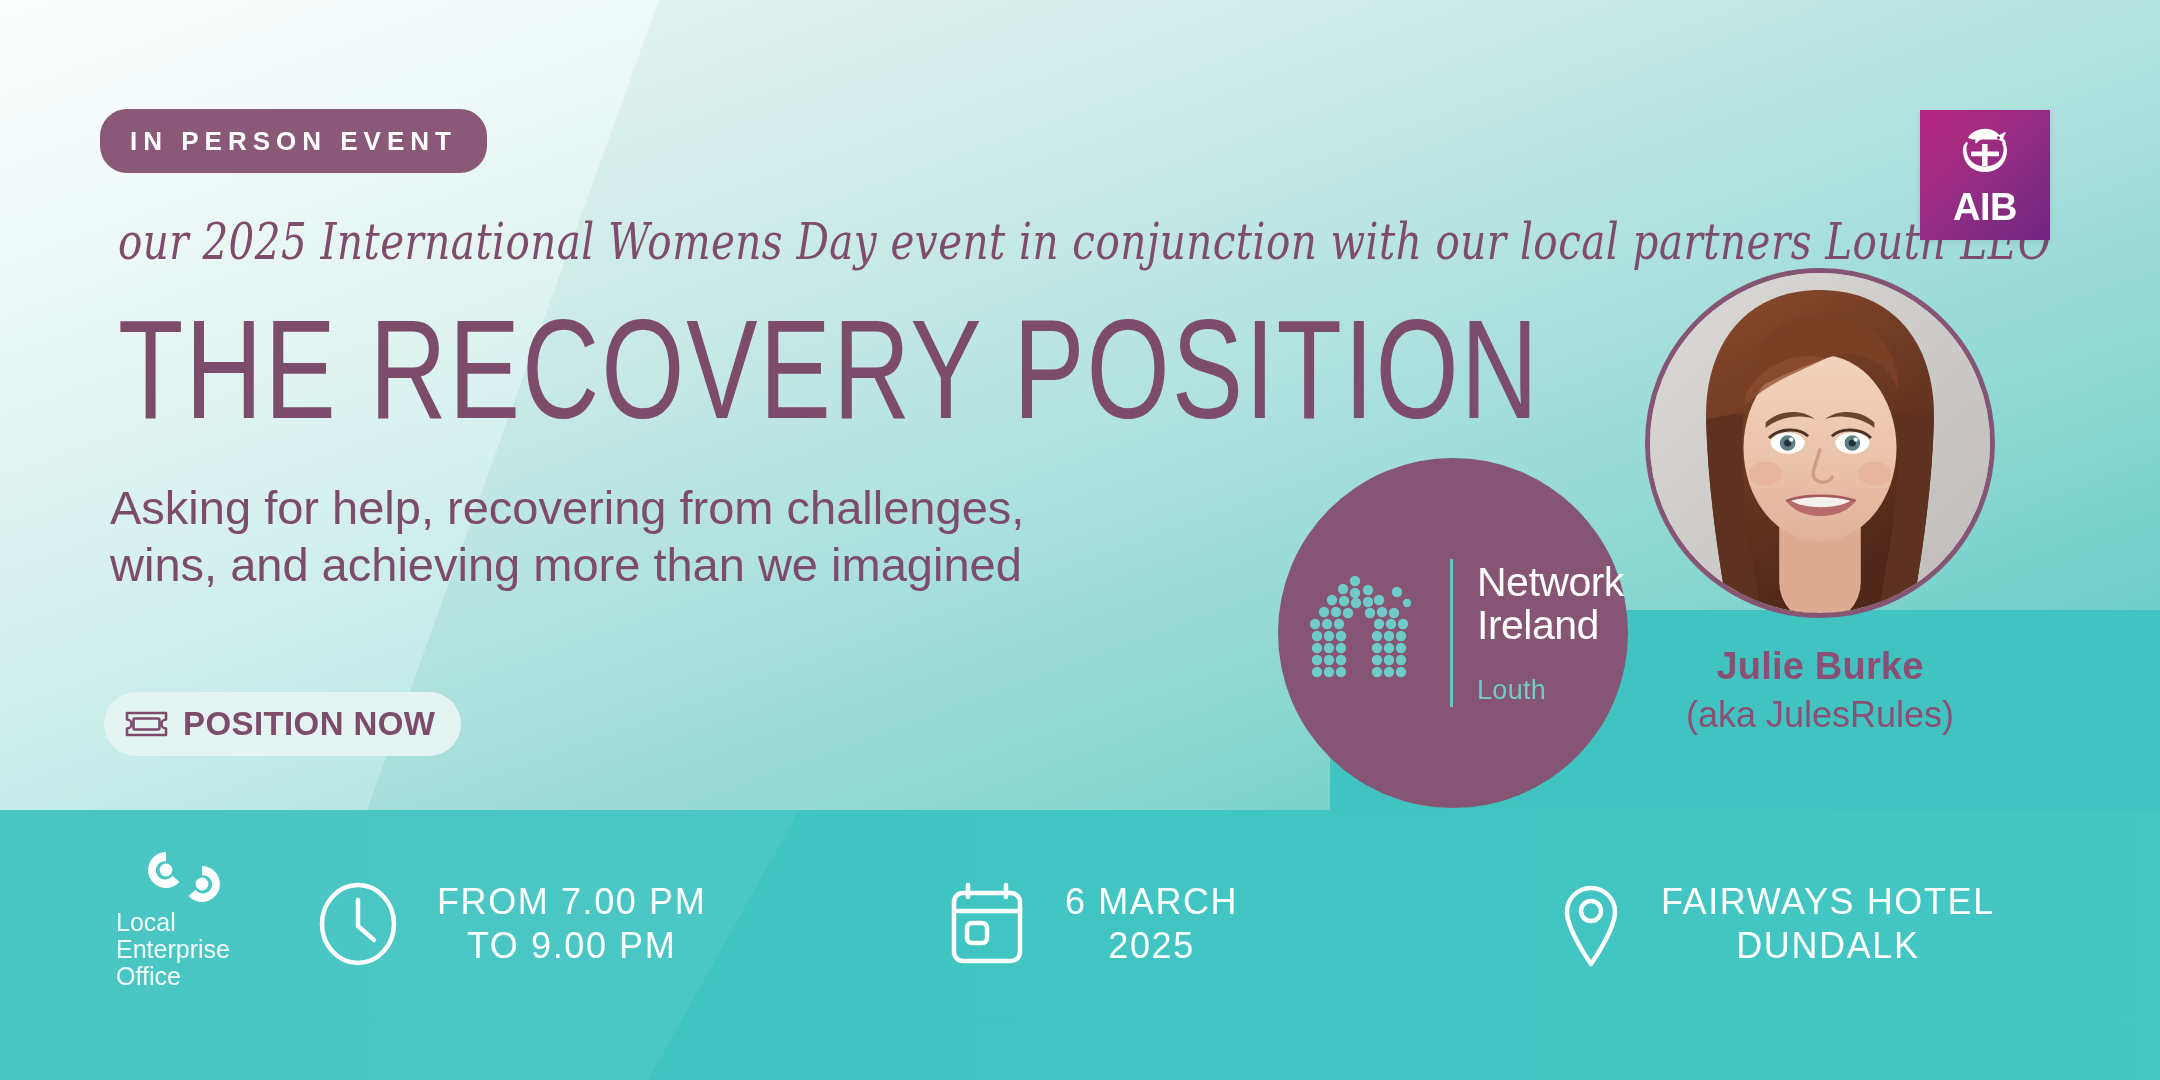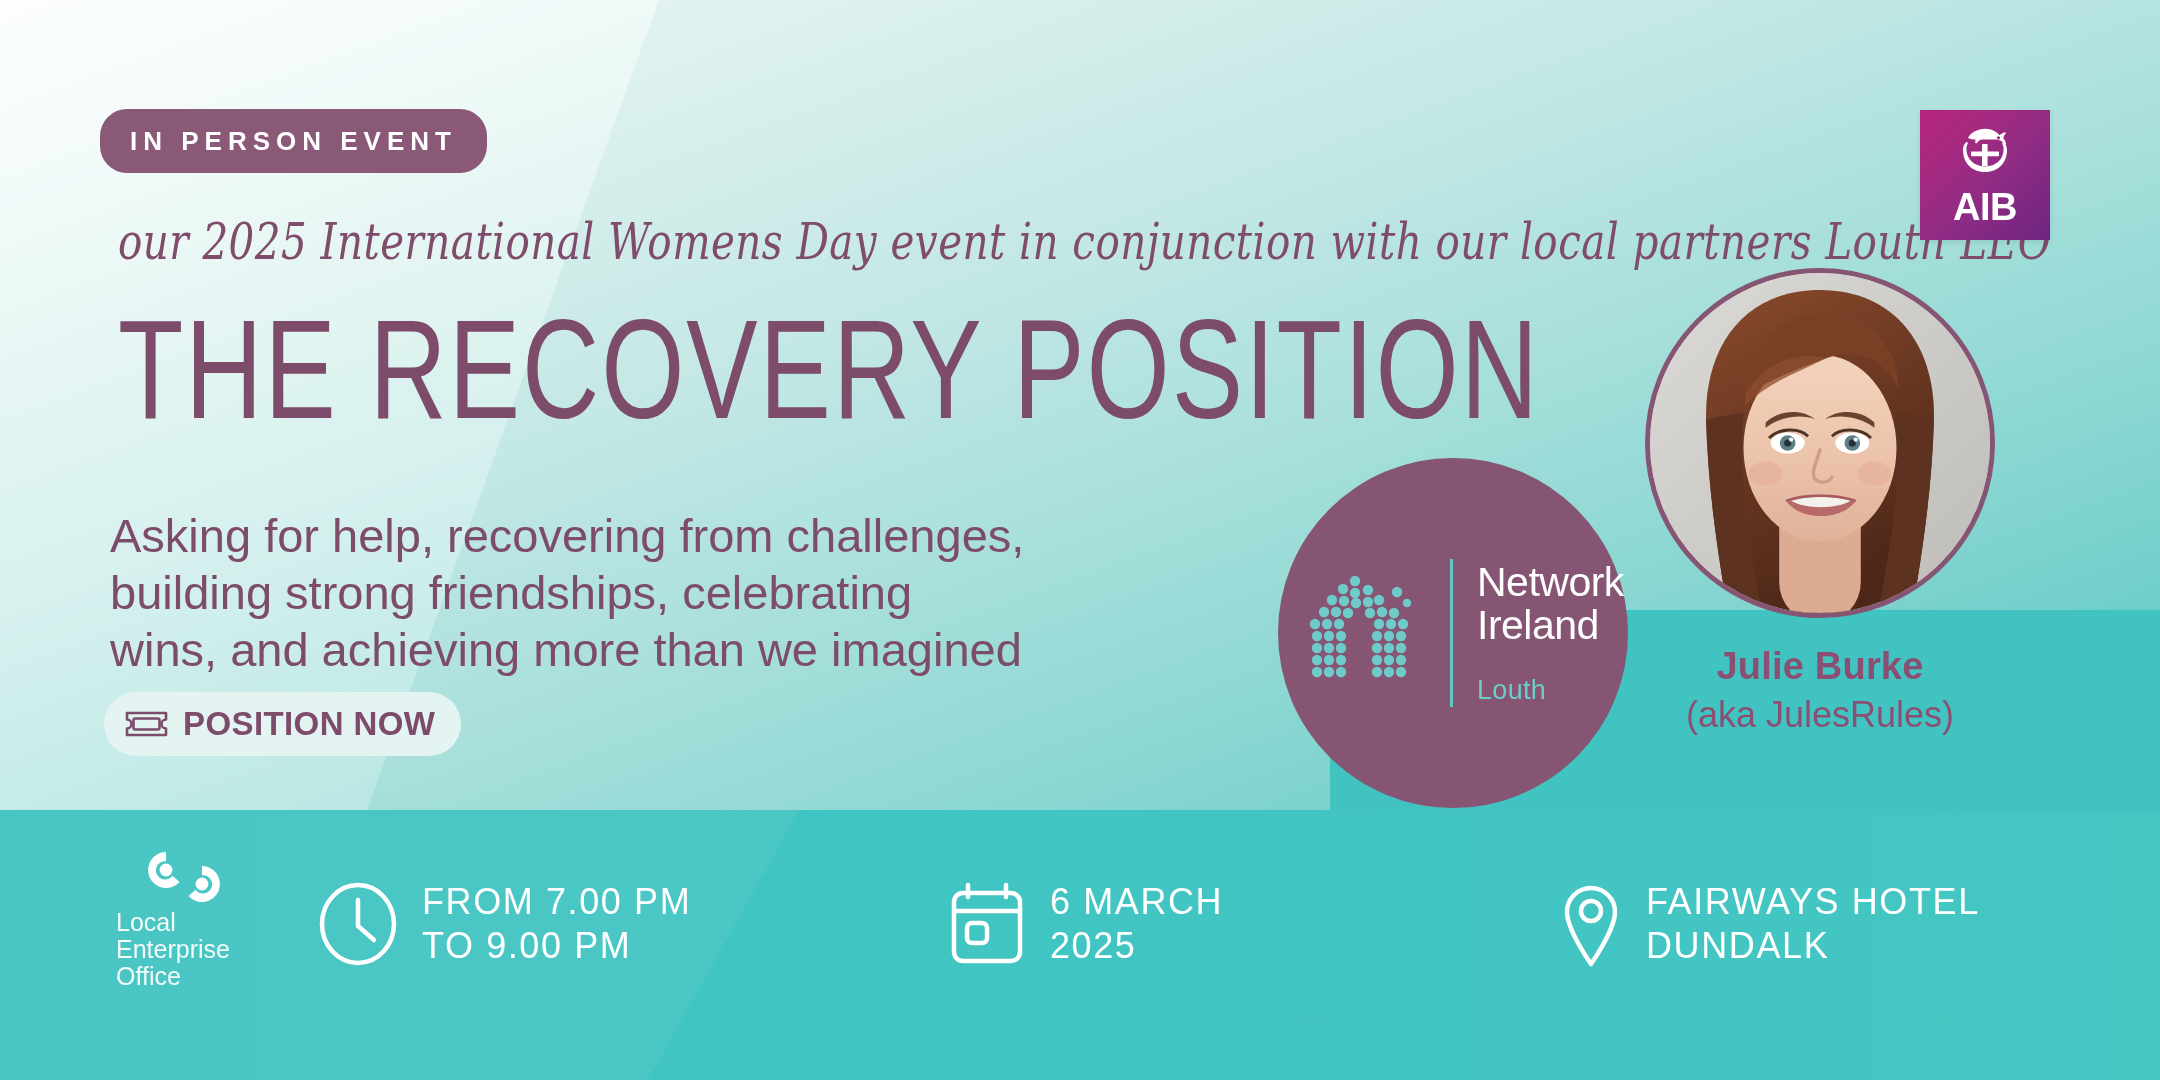--- a/index.html
+++ b/index.html
@@ -93,21 +93,21 @@
     font-weight:400;
     color:#7d4c6b;
     letter-spacing:2px;
     white-space:nowrap;
     transform:scaleY(1.30) scaleX(0.99);
     transform-origin:left top;
   }
 
   
   .subtitle {
-    position:absolute; left:110px; top:507px;
+    position:absolute; left:110px; top:479px;
     width:1120px;
     font-size:47px;
     line-height:57px;
     color:#7d4c6b;
     font-weight:400;
   }
 
   
   .register-btn {
     position:absolute; left:104px; top:692px;
@@ -190,21 +190,21 @@
     width:122px;
   }
   .leo-mark { width:92px; height:56px; display:block; margin-left:24px; }
   .leo-text {
     color:#f2fbfa; font-size:25px; line-height:27px;
     font-weight:400; margin-top:5px;
   }
 
   .info-item {
     position:absolute;
-    display:flex; align-items:center; gap:24px;
+    display:flex; align-items:center; gap:39px;text-align:center;
   }
   .info-item .ico { flex:none; display:block; }
   .info-item .txt {
     color:#ffffff; font-size:36px; line-height:44px;
     letter-spacing:1.6px; font-weight:400; white-space:nowrap;
   }
   #info-time  { left:318px; top:880px; }
   #info-date  { left:948px; top:880px; }
   #info-venue { left:1560px; top:880px; }
 </style>
@@ -222,21 +222,20 @@
   <div class="badge">
     <span>IN PERSON EVENT</span>
   </div>
 
   <div class="script-line">our 2025 International Womens Day event in conjunction with our local partners Louth LEO</div>
 
   <div class="title">THE RECOVERY POSITION</div>
 
   <div class="subtitle">
     <div>Asking for help, recovering from challenges,</div>
-    <div>building strong friendships, celebrating</div>
     <div>wins, and achieving more than we imagined</div>
   </div>
 
   <div class="register-btn">
     <span>
       <svg class="ticket-icon" viewBox="0 0 45 30" fill="none" stroke="#7d4c6b" stroke-width="2.6" stroke-linejoin="round">
         <path d="M3 4 h39 v6.5 a4.5 4.5 0 0 0 0 9 V26 H3 v-6.5 a4.5 4.5 0 0 0 0 -9 Z"></path>
         <rect x="9.5" y="9.5" width="26" height="11" rx="1.5"></rect>
       </svg>
     </span>

